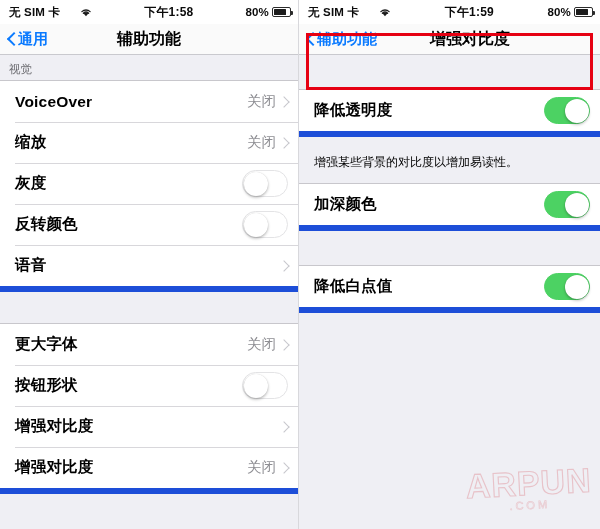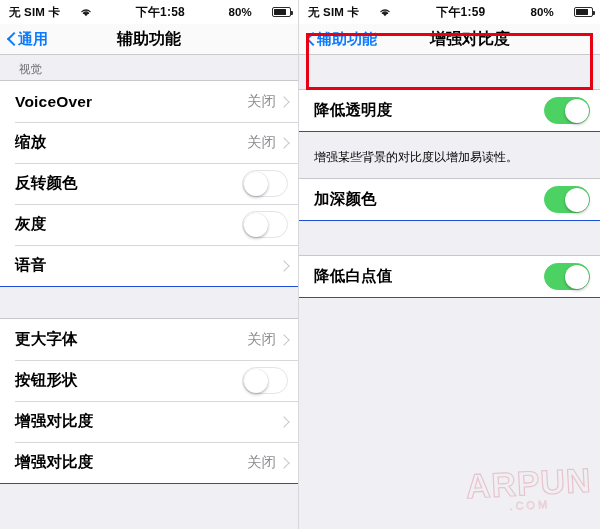--- a/index.html
+++ b/index.html
@@ -18,21 +18,21 @@
   
   .statusbar{
     height:24px;background:#ffffff;
     display:flex;align-items:center;
     padding:0 7px 0 9px;
     font-size:11.5px;font-weight:bold;color:#0b0b0b;
     letter-spacing:.2px;
   }
   .sb-left{display:flex;align-items:center;gap:20px;flex:0 0 auto;}
   .sb-center{flex:1;text-align:center;font-size:12px;font-weight:bold;}
-  .sb-right{display:flex;align-items:center;gap:20px;flex:0 0 auto;}
+  .sb-right{display:flex;align-items:center;gap:3px;flex:0 0 auto;}
   .wifi{display:inline-block;width:12px;height:10px;position:relative;}
   .battery{
     width:19px;height:9.5px;border:1.2px solid #2b2b2b;border-radius:2px;
     position:relative;display:inline-block;box-sizing:border-box;padding:1px;
   }
   .battery:after{
     content:"";position:absolute;right:-3px;top:2.4px;
     width:1.6px;height:4px;background:#2b2b2b;border-radius:0 1px 1px 0;
   }
   .battery .lvl{display:block;height:100%;background:#1c1c1c;border-radius:.5px;}
@@ -60,24 +60,24 @@
     font-size:16px;font-weight:bold;color:#000;
     position:absolute;left:0;right:0;text-align:center;pointer-events:none;
   }
   .nav-title.offset2{text-align:left;left:131px;}
 
   
   .content{position:absolute;top:55px;left:0;right:0;bottom:0;background:#EFEFF4;}
   .gap{background:#EFEFF4;}
   .sec-header{
     height:22px;display:flex;align-items:flex-end;
-    padding:0 0 3px 19px;background:#EFEFF4;
+    padding:0 0 3px 9px;background:#EFEFF4;
     font-size:11.5px;color:#6D6D72;
   }
-  .group{background:#b91c1c;border-top:1px solid #C8C7CC;border-bottom:1px solid #1d4ed8;}
+  .group{background:#b91c1c;border-top:1px solid #C8C7CC;border-bottom:6px solid #1d4ed8;}
   .row{
     height:41px;background:#fff;display:flex;align-items:center;
     padding:0 10px 0 15px;position:relative;box-sizing:border-box;
   }
   .row + .row:before{
     content:"";position:absolute;left:15px;right:0;top:0;height:1px;background:#C8C7CC;
     transform:scaleY(.7);
   }
   .row .label{font-size:15.5px;color:#000;font-weight:bold;flex:1;letter-spacing:.2px;}
   .row .value{font-size:14.5px;color:#8E8E93;margin-right:2px;}
@@ -175,27 +175,27 @@
           <span class="label">VoiceOver</span>
           <span class="value">关闭</span>
           <span class="chev"></span>
         </div>
         <div class="row">
           <span class="label">缩放</span>
           <span class="value">关闭</span>
           <span class="chev"></span>
         </div>
         <div class="row">
+          <span class="label">灰度</span>
+          <span class="sw off">
+              <span class="knob"></span>
+            </span>
+        </div>
+        <div class="row">
           <span class="label">反转颜色</span>
-          <span class="sw off">
-              <span class="knob"></span>
-            </span>
-        </div>
-        <div class="row">
-          <span class="label">灰度</span>
           <span class="sw off">
               <span class="knob"></span>
             </span>
         </div>
         <div class="row">
           <span class="label">语音</span>
           <span class="chev"></span>
         </div>
       </div>
 

